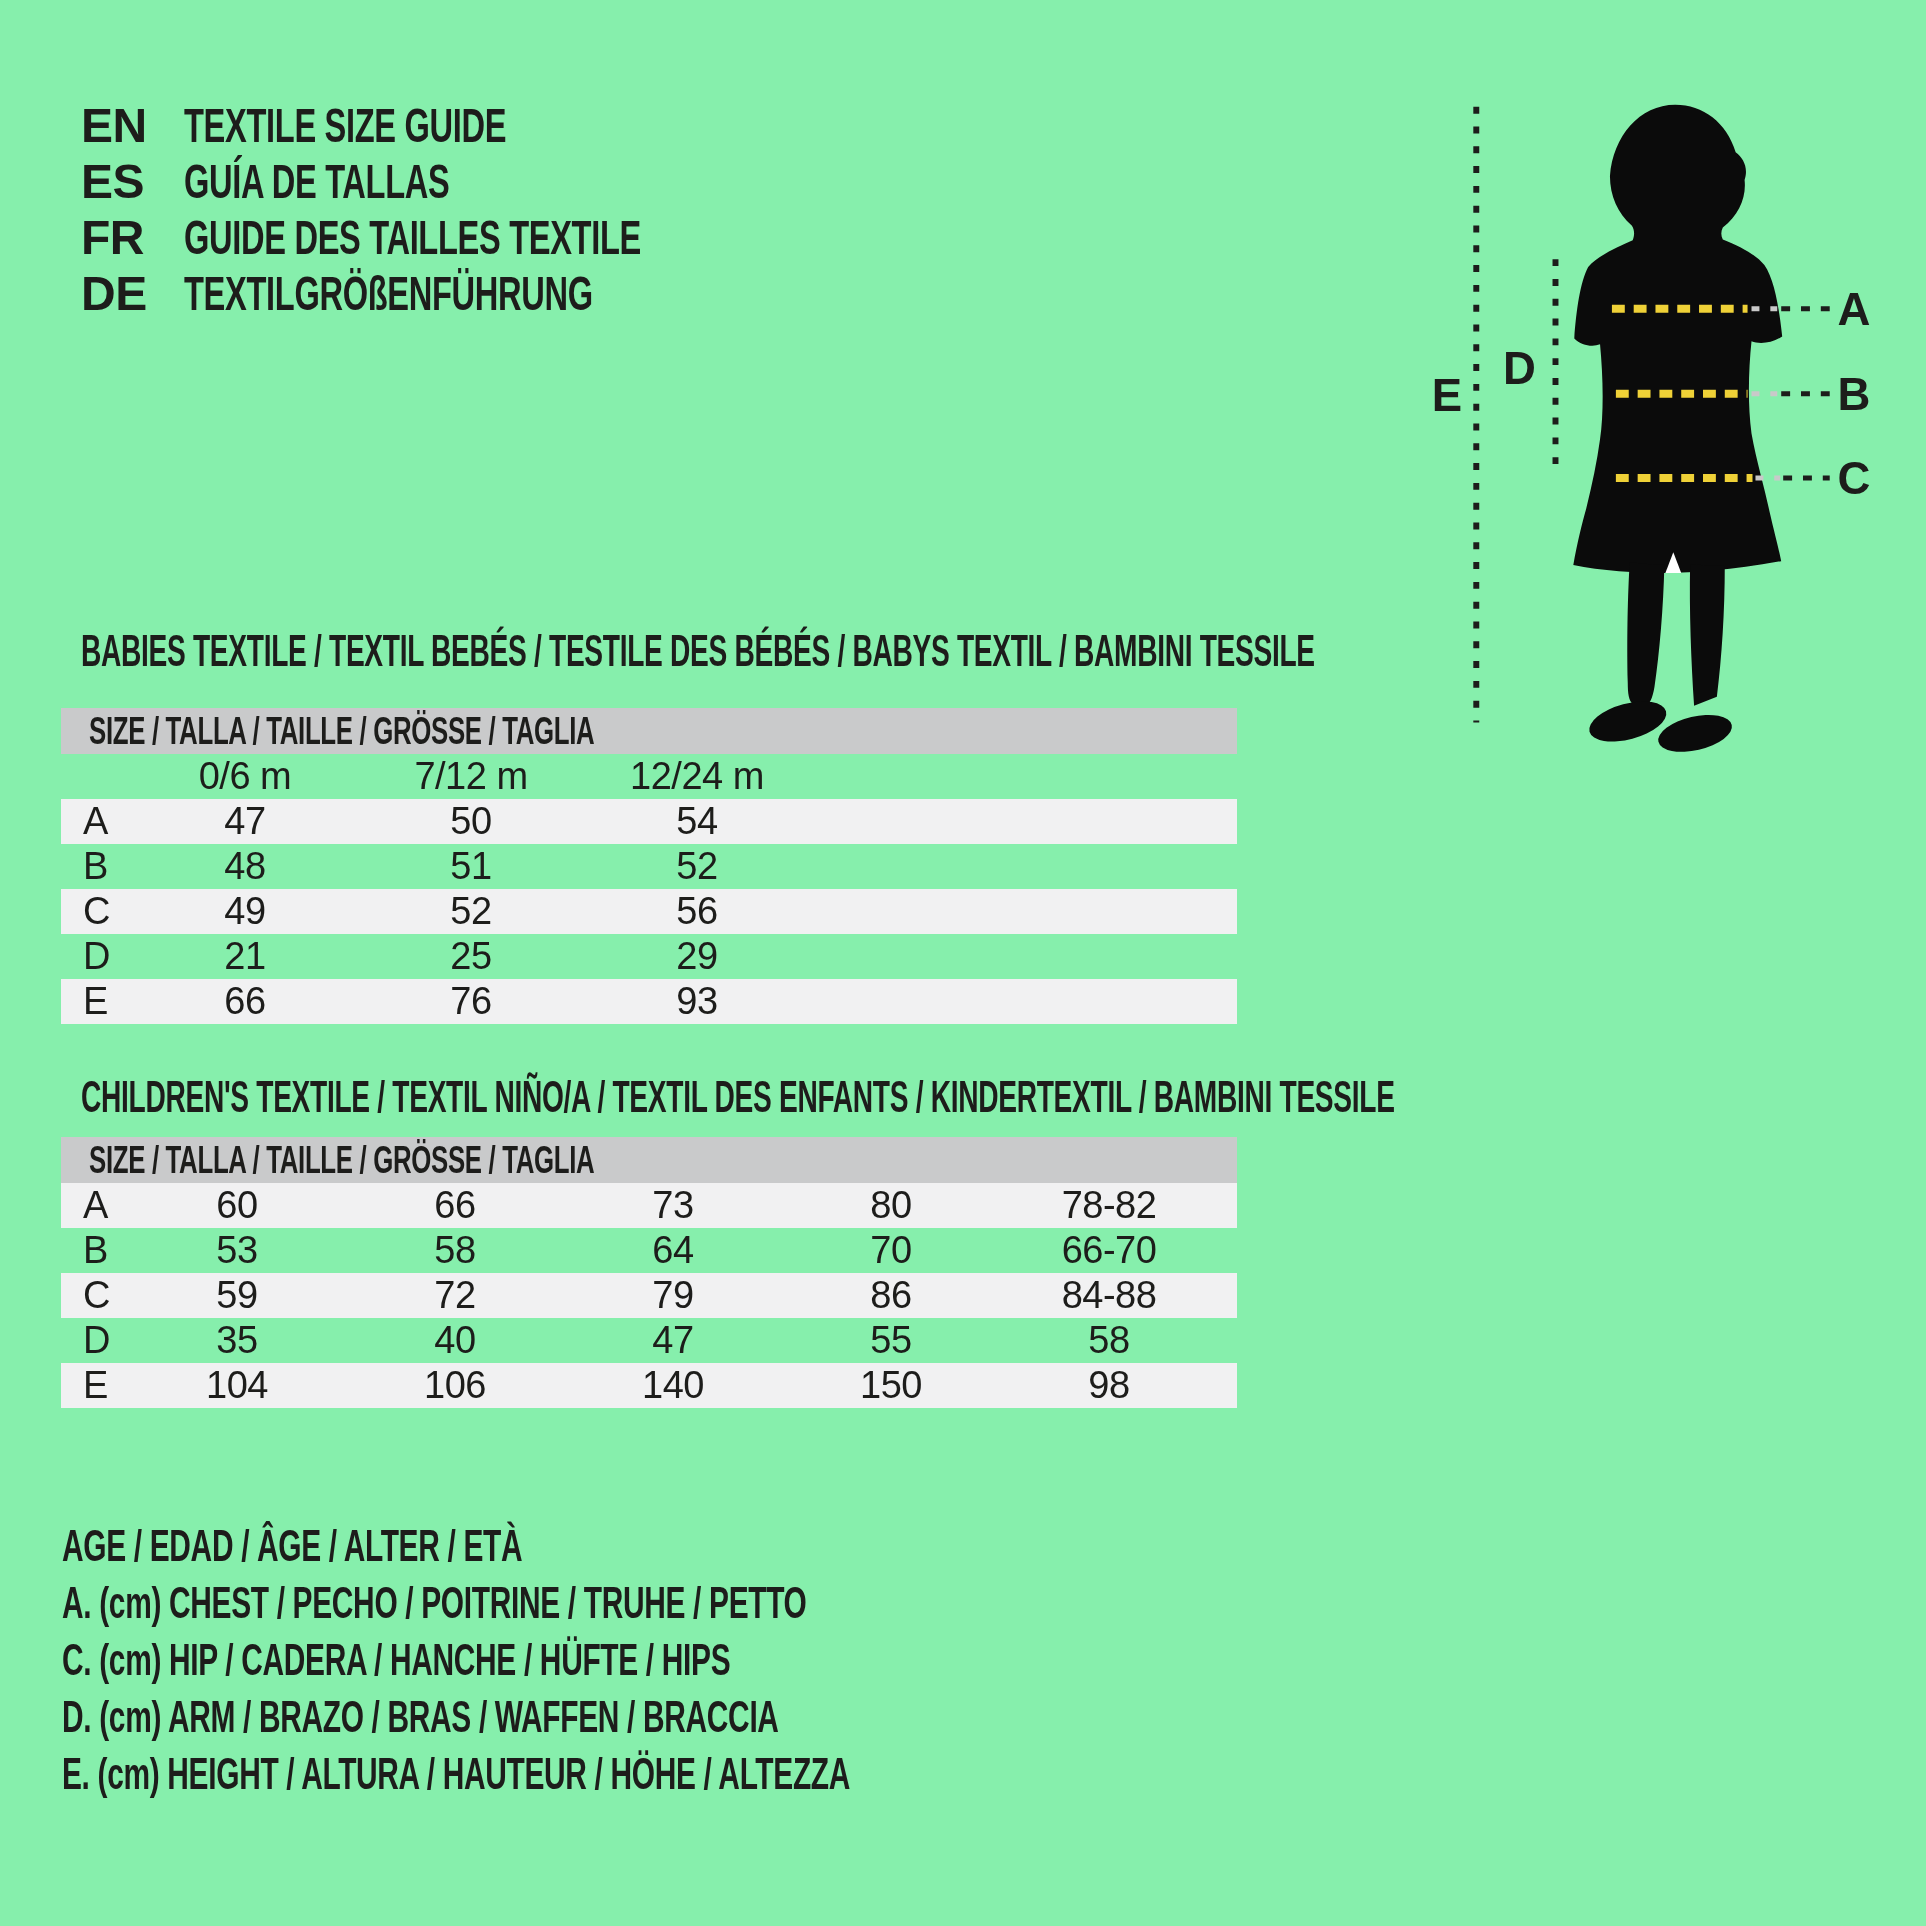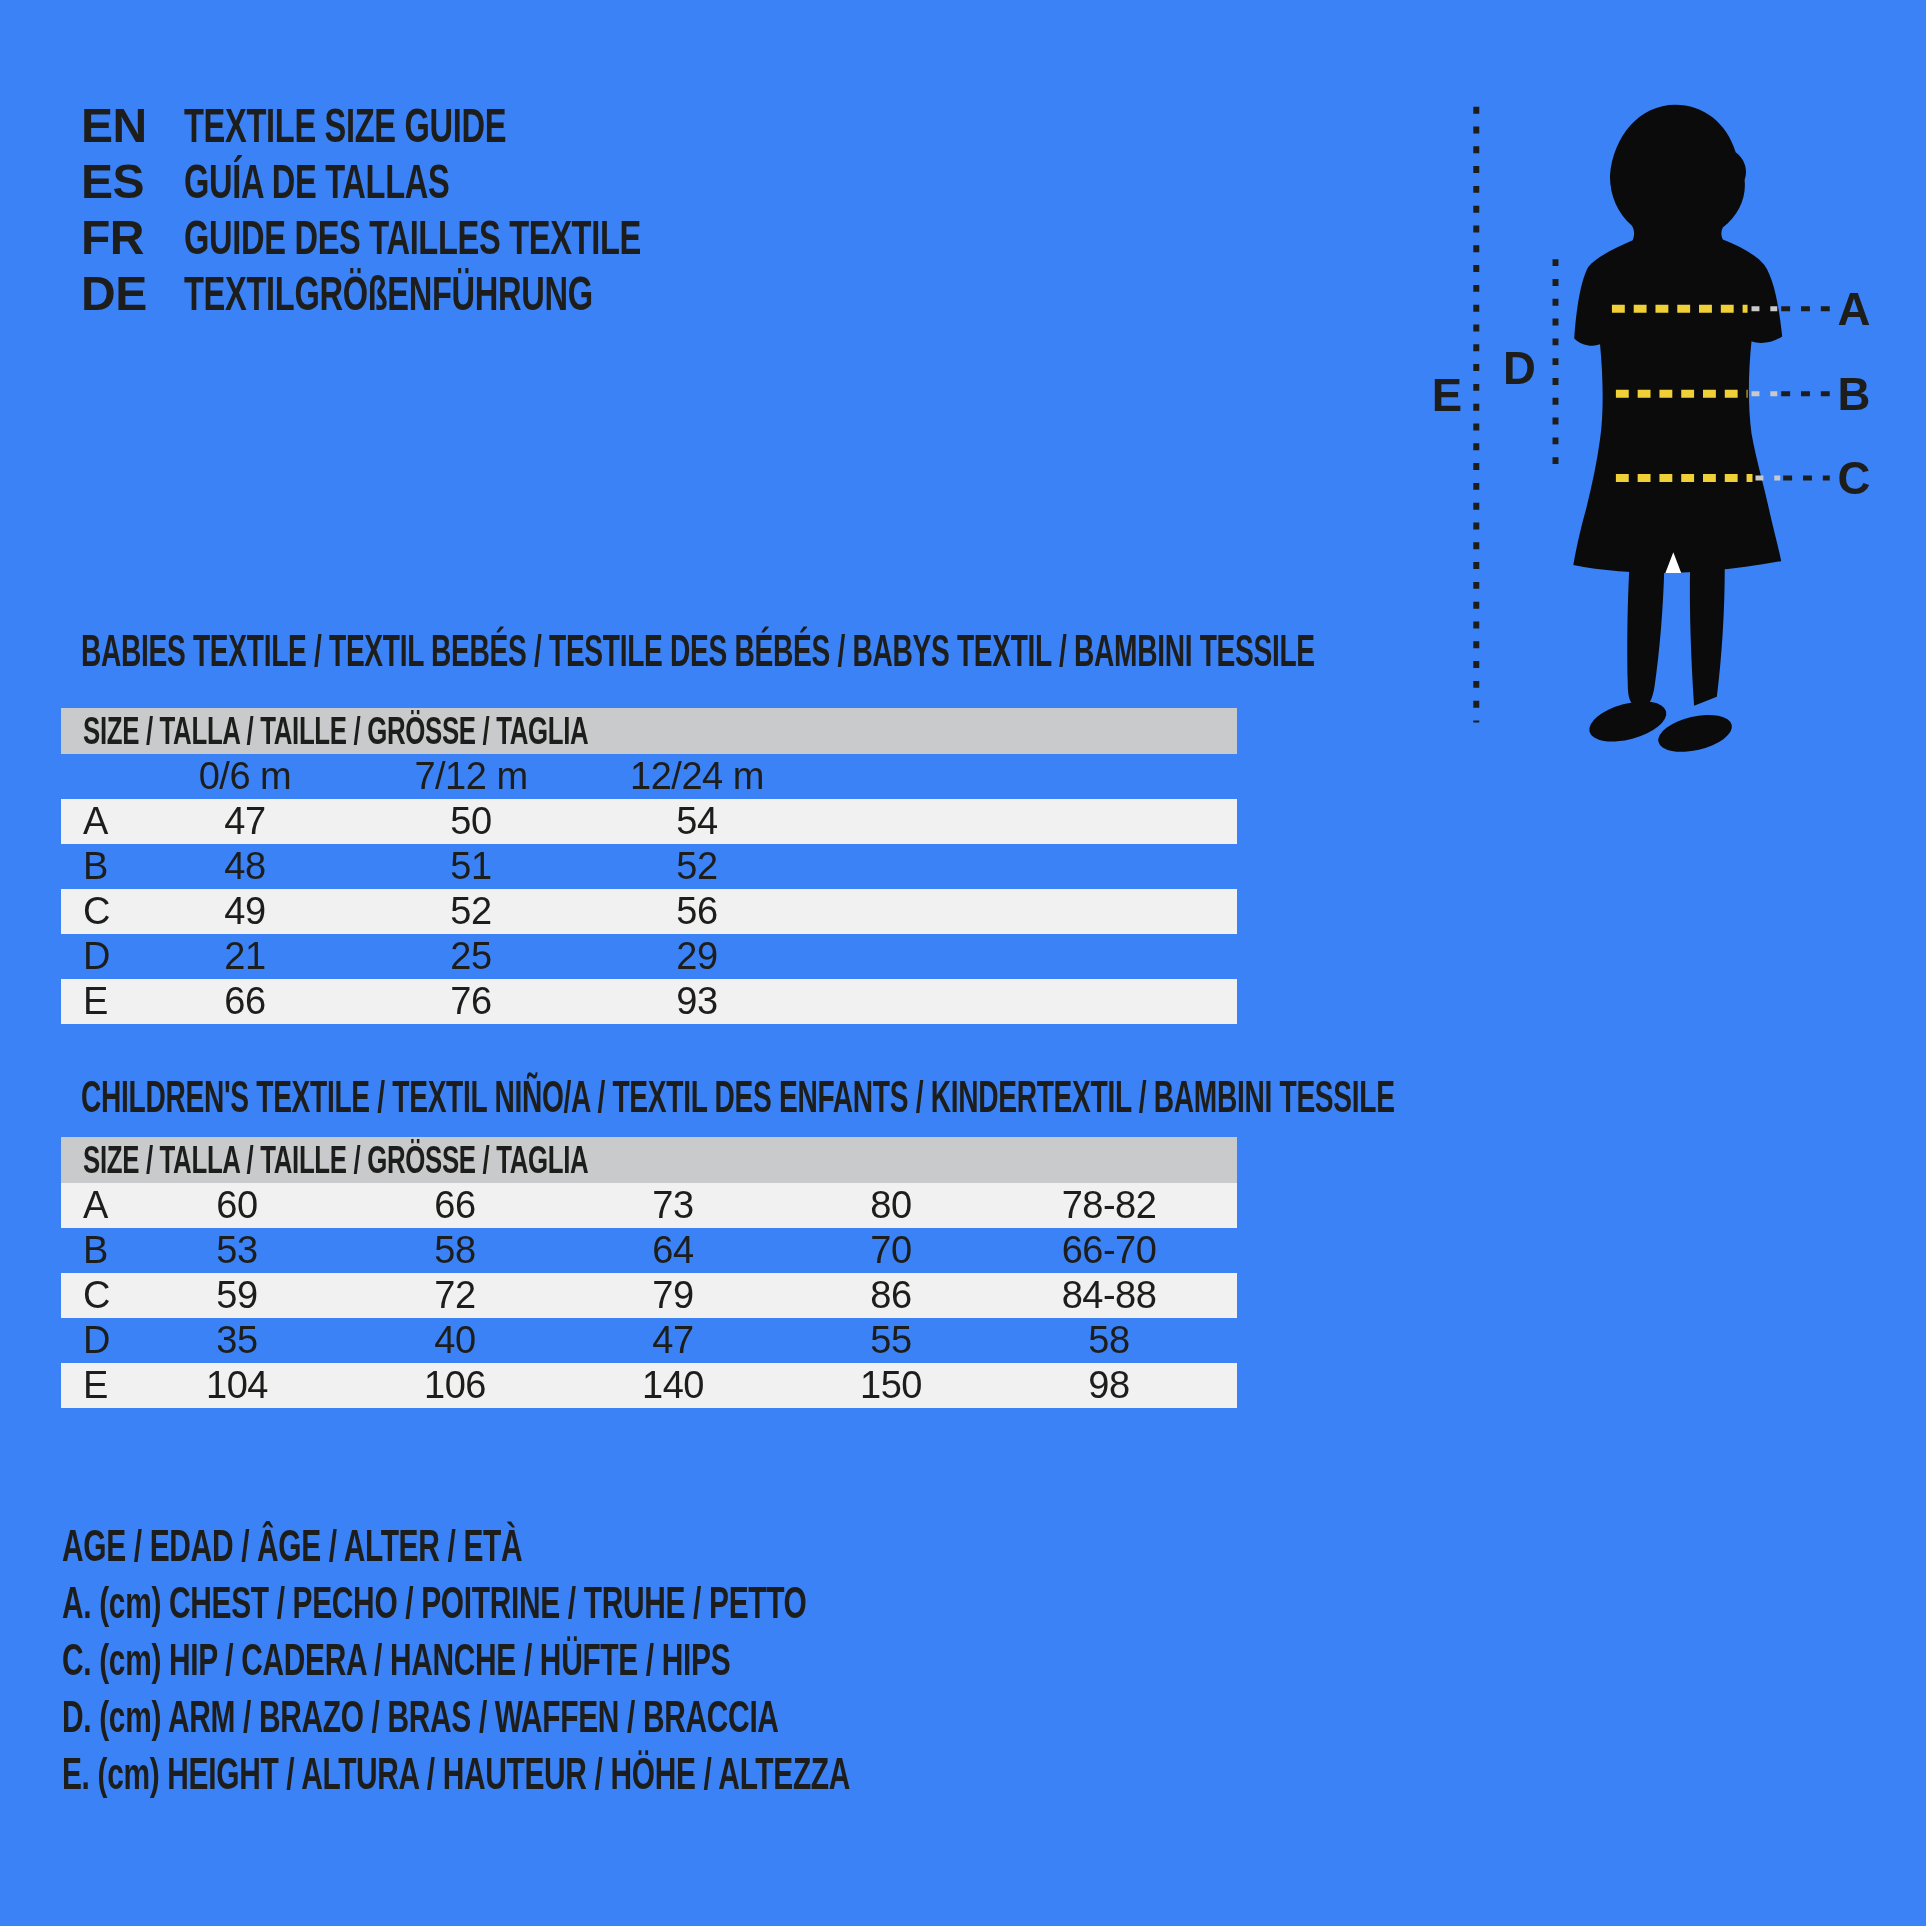--- a/index.html
+++ b/index.html
@@ -1,36 +1,36 @@
 <!DOCTYPE html>
 <html><head>
 <meta charset="utf-8">
 <style>
   html,body{margin:0;padding:0;background:#fff;}
-  .page{position:relative;width:1927px;height:1927px;background:#3b82f6;overflow:hidden;
+  .page{position:relative;width:1927px;height:1927px;background:#86efac;overflow:hidden;
         font-family:"Liberation Sans","DejaVu Sans",sans-serif;color:#1d1d1b;letter-spacing:-0.5px;}
   .cx{display:inline-block;transform:scaleX(0.68);transform-origin:0 50%;white-space:nowrap;}
   .cx-title{display:inline-block;transform:scaleX(0.64);transform-origin:0 50%;white-space:nowrap;}
 
   
   .lang-block{position:absolute;left:81px;top:97px;}
   .lang-row{display:flex;height:56px;align-items:center;font-size:48px;font-weight:700;}
   .lang-code{width:103px;flex:0 0 103px;}
   .lang-title{white-space:nowrap;}
 
   
   .section-title{position:absolute;left:81px;font-size:44px;font-weight:700;white-space:nowrap;}
   #babies-title{top:626px;}
   #children-title{top:1072px;}
 
   
   .size-table{position:absolute;left:61px;width:1176px;}
   #babies-table{top:708px;}
   #children-table{top:1137px;}
-  .size-bar{height:46px;background:#c9cacb;display:flex;align-items:center;padding-left:22px;
+  .size-bar{height:46px;background:#c9cacb;display:flex;align-items:center;padding-left:28px;
             font-size:38px;font-weight:700;}
   .trow{display:grid;height:45px;align-items:center;font-size:38px;}
   .cols-3 .trow{grid-template-columns:67px repeat(3,218px) 1fr;gap:8px;}
   .cols-5 .trow{grid-template-columns:67px repeat(5,218px) 1fr;}
   .trow .cell{text-align:center;white-space:nowrap;}
   .trow .cell.label{text-align:left;padding-left:22px;}
   .trow.band{background:#f1f1f2;}
 
   
   .legend{position:absolute;left:62px;top:1517px;}

